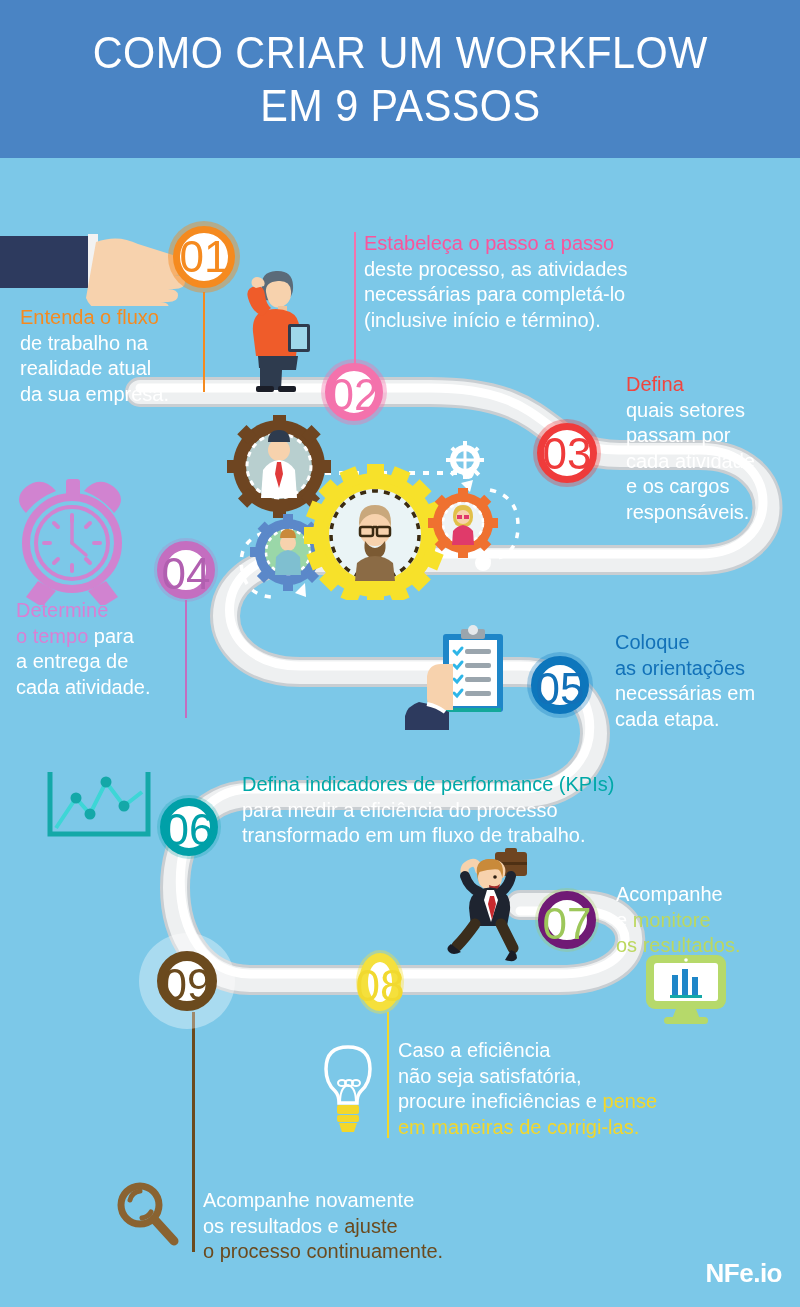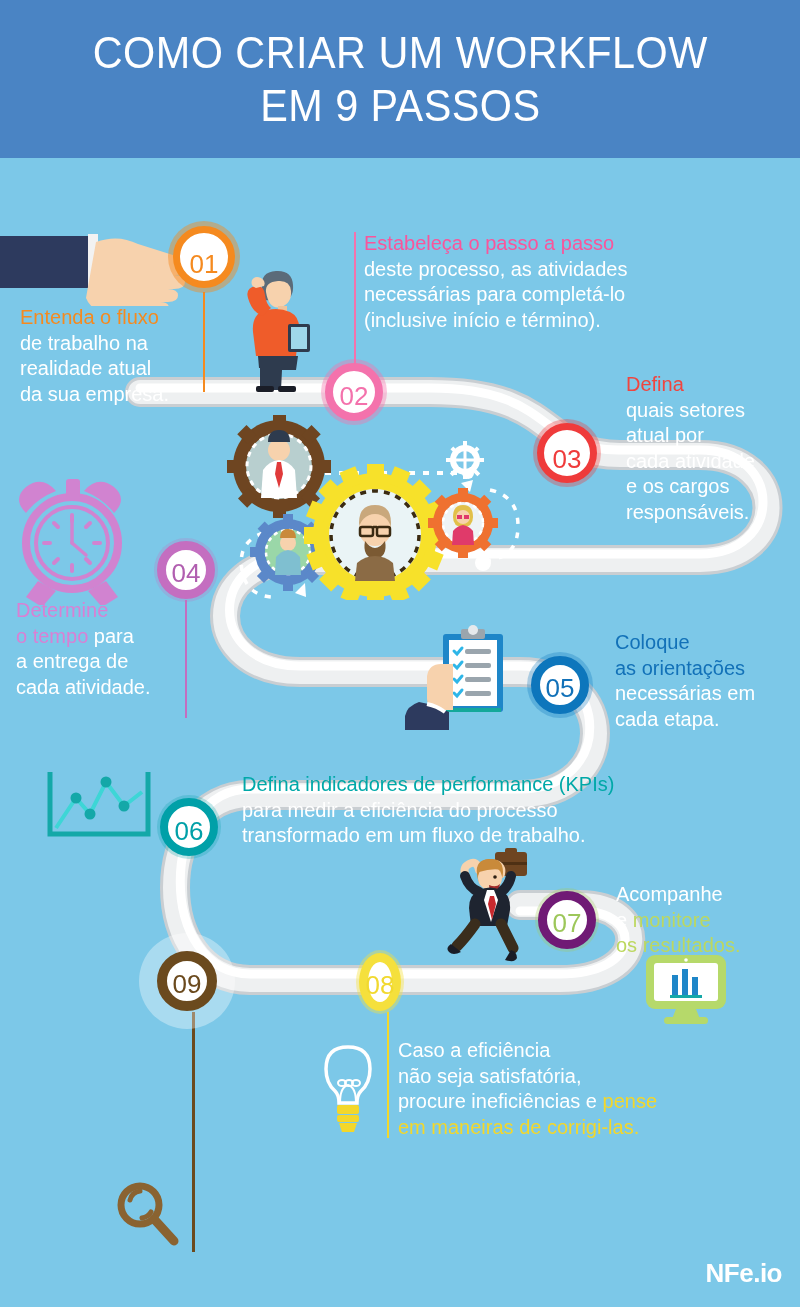--- a/index.html
+++ b/index.html
@@ -36,23 +36,23 @@
     transform:scaleX(0.92);
   }
 
   
   .pathlayer { position:absolute; left:0; top:0; width:800px; height:1307px; }
 
   
   .badge {
     position:absolute;
     border-radius:50%;
-    display:flex; align-items:flex-end; justify-content:center;
+    display:flex; align-items:flex-start; justify-content:center;
     background:#ffffff;
-    font-size:26px;
+    font-size:44px;
     letter-spacing:0px;
     z-index:30;
   }
   .badge .num { position:relative; top:-1px; }
 
   
   .tblock { position:absolute; z-index:25; }
   .tline { color:#ffffff; font-size:20px; line-height:25.5px; white-space:nowrap; }
 
   
@@ -297,21 +297,21 @@
         <path d="M20 38 q4 -5 10 -6 q6 1 10 6 l1 14 l-22 0 z" fill="#e03a6a"></path>
       </g>
     </svg>
   </div>
   <div class="badge" style="left:537px; top:423px; width:60px; height:60px; border:7px solid #ef3b3b; color:#ef3b3b; box-shadow:0 0 0 4px rgba(239,59,59,0.35);">
     <span class="num">03</span>
   </div>
   <div class="tblock" style="left:626px; top:372px;">
     <div class="tline" style="color:#f0453f;">Defina</div>
     <div class="tline">quais setores</div>
-    <div class="tline">atual por</div>
+    <div class="tline">passam por</div>
     <div class="tline">cada atividade</div>
     <div class="tline">e os cargos</div>
     <div class="tline">responsáveis.</div>
   </div>
 
   <div class="icn" style="left:8px; top:465px;">
     <svg width="130" height="140" viewBox="0 0 130 140">
       <g stroke="#d183d0" fill="none" stroke-width="8">
         <circle cx="64" cy="78" r="46"></circle>
         <circle cx="64" cy="78" r="36" stroke-width="4"></circle>
@@ -478,16 +478,21 @@
   </div>
   <div class="stem" style="left:192px; top:1012px; width:2.5px; height:240px; background:#6b4a1e;"></div>
   <div class="icn" style="left:112px; top:1178px;">
     <svg width="74" height="74" viewBox="0 0 74 74">
       <circle cx="28" cy="27" r="19" fill="none" stroke="#8a6331" stroke-width="7"></circle>
       <path d="M18 22 q2 -8 10 -9" stroke="#8a6331" stroke-width="5" fill="none" stroke-linecap="round"></path>
       <path d="M30 40 q6 -1 9 -6" stroke="#8a6331" stroke-width="5" fill="none" stroke-linecap="round"></path>
       <path d="M42 41 l20 22" stroke="#8a6331" stroke-width="9" stroke-linecap="round" fill="none"></path>
     </svg>
   </div>
+  <div class="tblock" style="left:203px; top:1188px;">
+    <div class="tline">Acompanhe novamente</div>
+    <div class="tline"><span style="color:#ffffff;">os resultados e </span><span style="color:#6b4a1e;">ajuste</span></div>
+    <div class="tline" style="color:#6b4a1e;">o processo continuamente.</div>
+  </div>
 
   <div class="logo">NFe.io</div>
 
 </div>
 
 </body></html>

